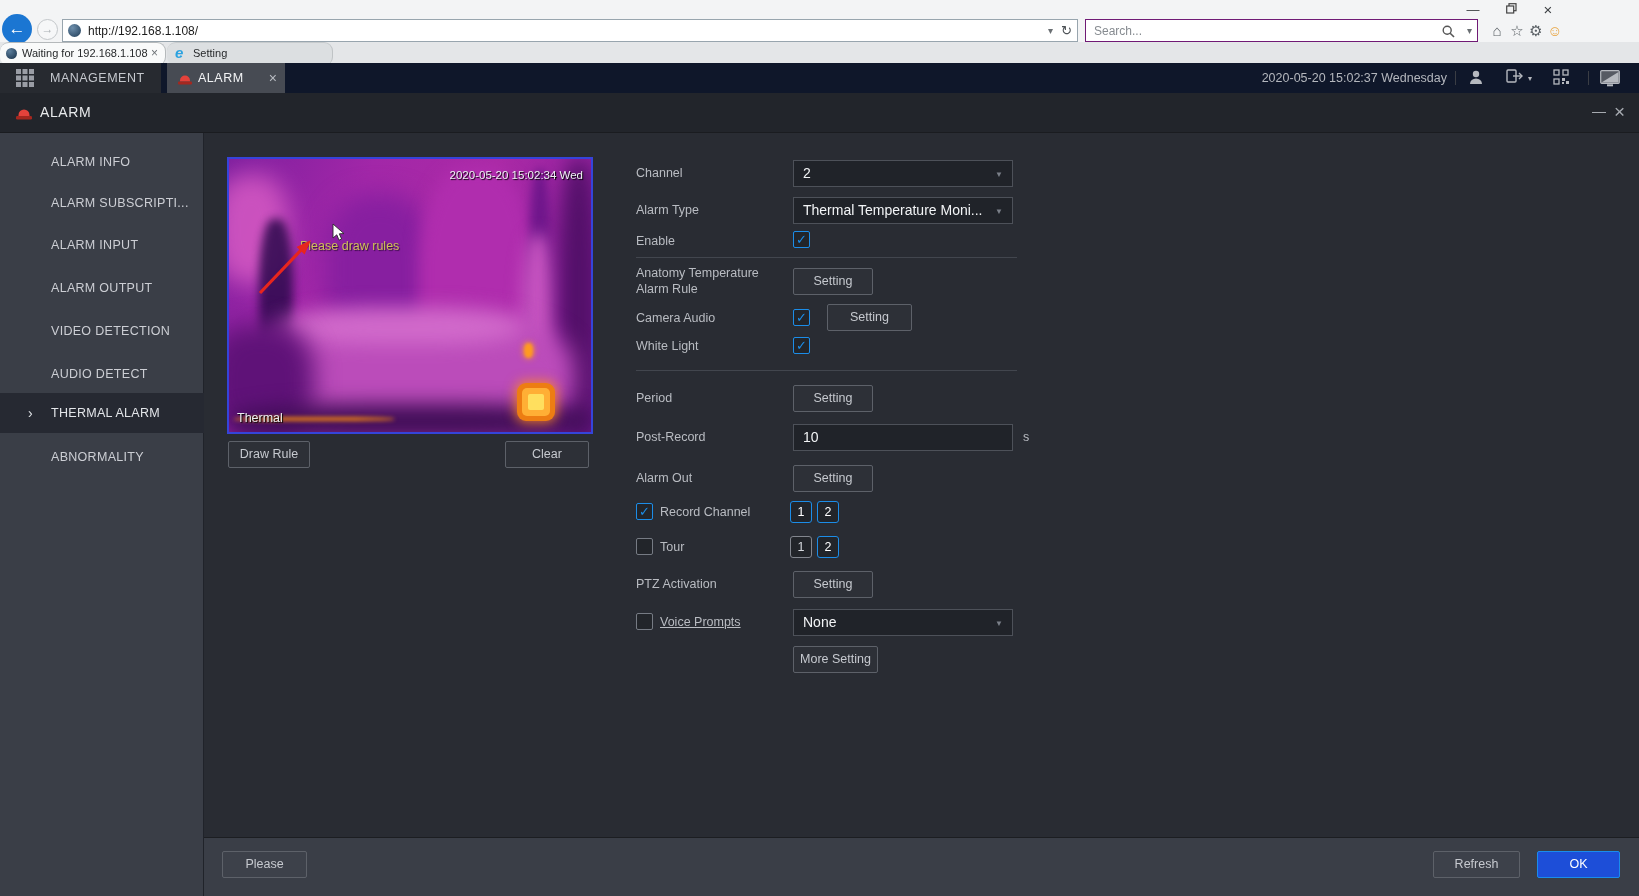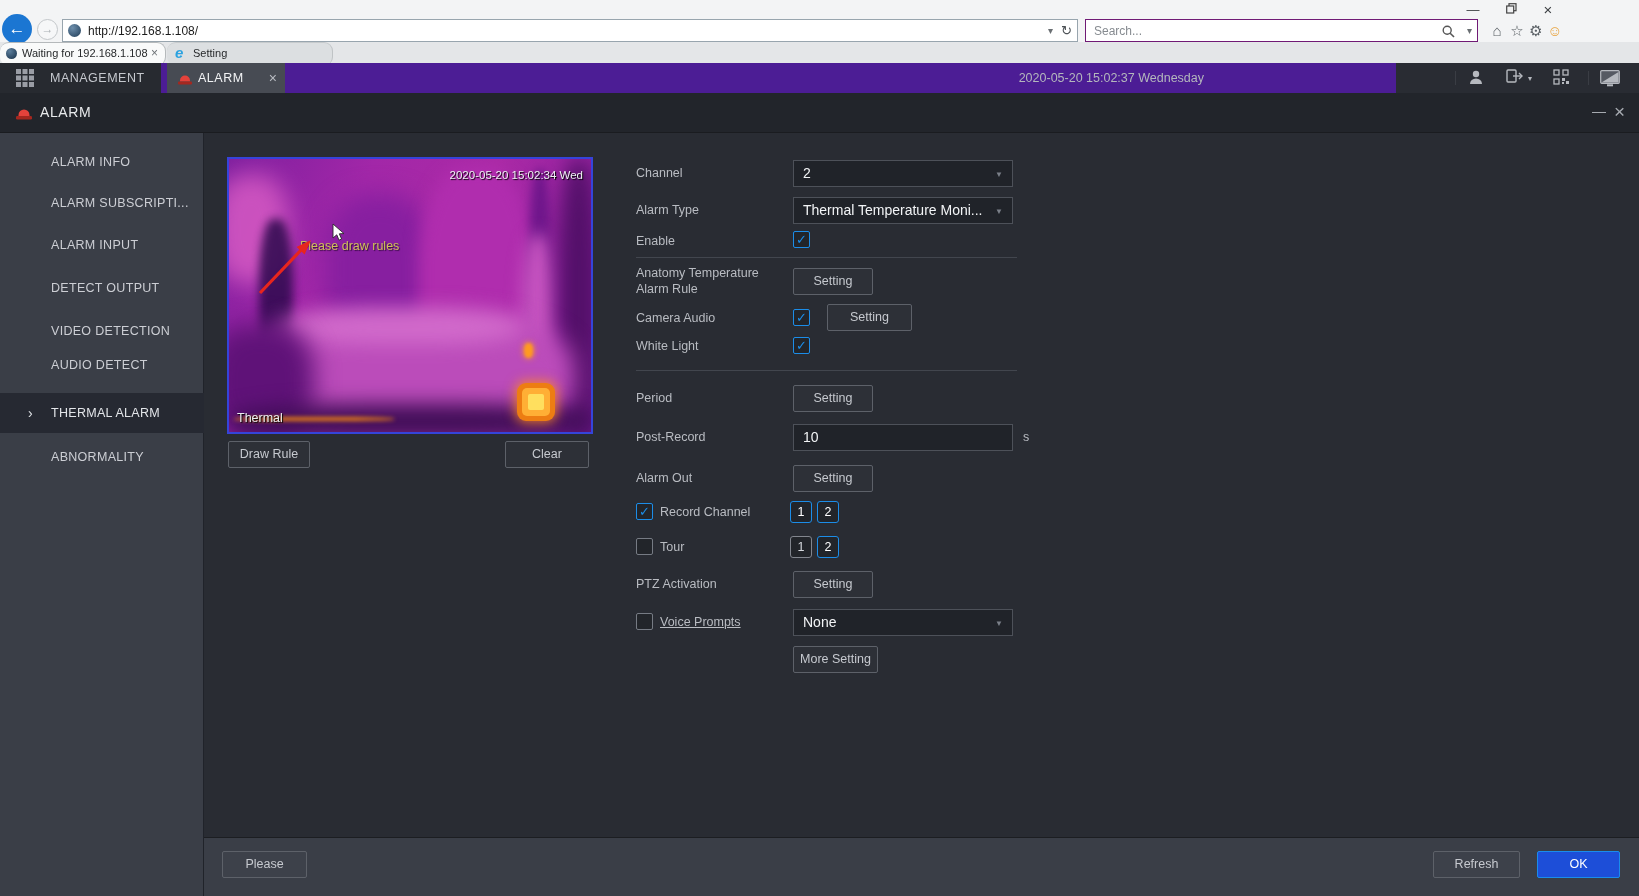--- a/index.html
+++ b/index.html
@@ -34,21 +34,21 @@
   .btab.inactive{left:167px;width:166px;background:#dcdfe1;border-right:1px solid #bfc3c5;border-top:1px solid #c6cacc;}
   .tabfav{position:absolute;left:6px;top:5px;width:11px;height:11px;border-radius:50%;
           background:radial-gradient(circle at 35% 30%,#5d7f9d,#152e46);}
   .tablabel{position:absolute;left:22px;top:4px;font-size:11px;color:#27292b;}
   .tabclose{position:absolute;right:7px;top:3px;font-size:12px;color:#6d7276;}
   .ielogo{position:absolute;left:8px;top:1px;font-size:15px;font-weight:bold;font-style:italic;color:#2aa2e0;}
   .newtab{left:340px;top:46px;width:11px;height:13px;background:#fdfdfd;border:1px solid #a6aaae;}
   .newtab i{position:absolute;right:-2px;top:-2px;width:4px;height:4px;border-radius:50%;background:#f4a81c;}
 
   
-  .appbar{left:0;top:63px;width:1396px;height:30px;background:#4c1d95;}
+  .appbar{left:0;top:63px;width:1639px;height:30px;background:#0f172a;}
   .mgmt{left:0;top:0;width:161px;height:30px;background:#272a30;}
   .mgmt-label{position:absolute;left:50px;top:0;line-height:30px;font-size:12.5px;color:#c5c8ce;letter-spacing:.5px;}
   .apptab{left:167px;top:0;width:118px;height:30px;background:#474b53;}
   .apptab-label{position:absolute;left:31px;top:0;line-height:30px;font-size:12.5px;color:#f2f3f5;letter-spacing:.5px;}
   .apptab-close{position:absolute;right:8px;top:0;line-height:30px;font-size:14px;color:#b9bcc2;}
   .appdate{right:192px;top:0;line-height:30px;font-size:12.5px;color:#b4b7bd;}
   .appsep{top:8px;width:1px;height:14px;background:#3a3d44;}
   .hdrico{top:6px;}
 
   
@@ -232,23 +232,23 @@
     </span>
     <span class="paneltitle">ALARM</span>
     <span class="tb-min">—</span>
     <span class="tb-close">×</span>
   </div>
 
   <div class="abs sidebar">
     <div class="abs sitem" style="top:9px;">ALARM INFO</div>
     <div class="abs sitem" style="top:50px;">ALARM SUBSCRIPTI...</div>
     <div class="abs sitem" style="top:92px;">ALARM INPUT</div>
-    <div class="abs sitem" style="top:135px;">DETECT OUTPUT</div>
+    <div class="abs sitem" style="top:135px;">ALARM OUTPUT</div>
     <div class="abs sitem" style="top:178px;">VIDEO DETECTION</div>
-    <div class="abs sitem" style="top:212px;">AUDIO DETECT</div>
+    <div class="abs sitem" style="top:221px;">AUDIO DETECT</div>
     <div class="abs sitem sel" style="top:260px;">
       <span class="chev">›</span>
       <span>THERMAL ALARM</span>
     </div>
     <div class="abs sitem" style="top:304px;">ABNORMALITY</div>
   </div>
 
   <div class="abs video">
     <div class="scene">
       <div class="blob" style="left:-15px;top:15px;width:75px;height:110px;background:#d257c2;filter:blur(12px);opacity:.9;"></div>

